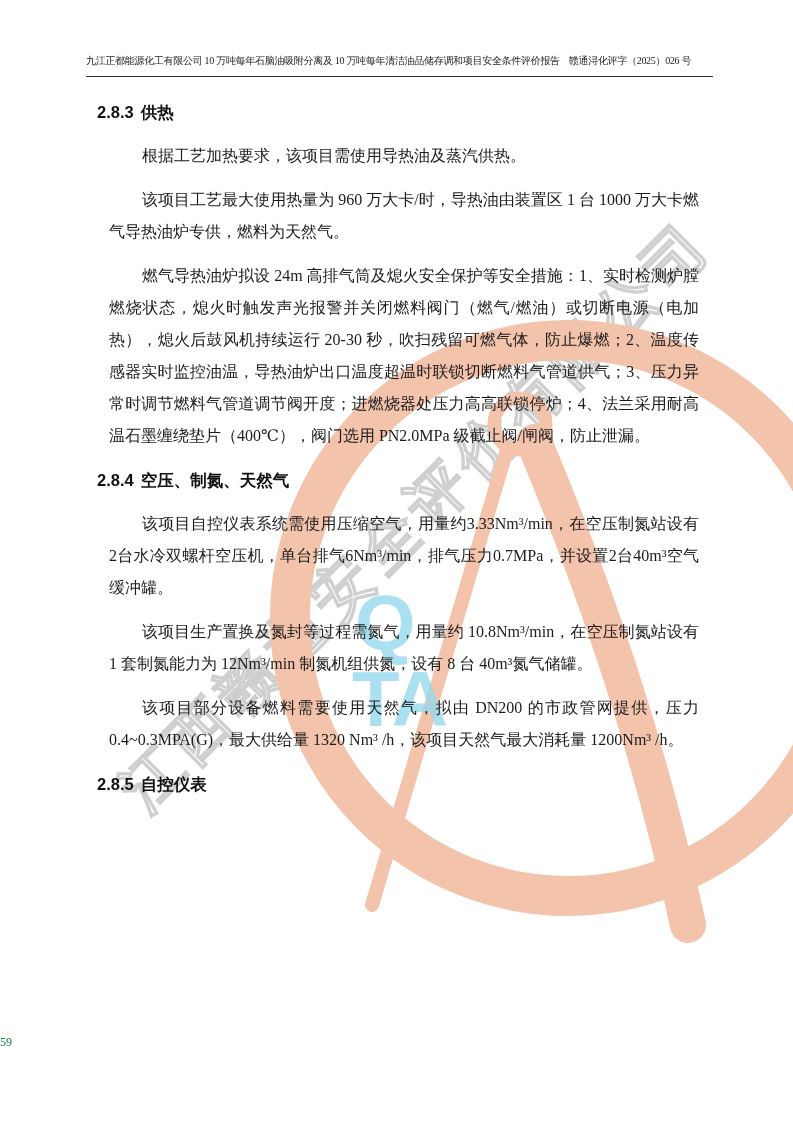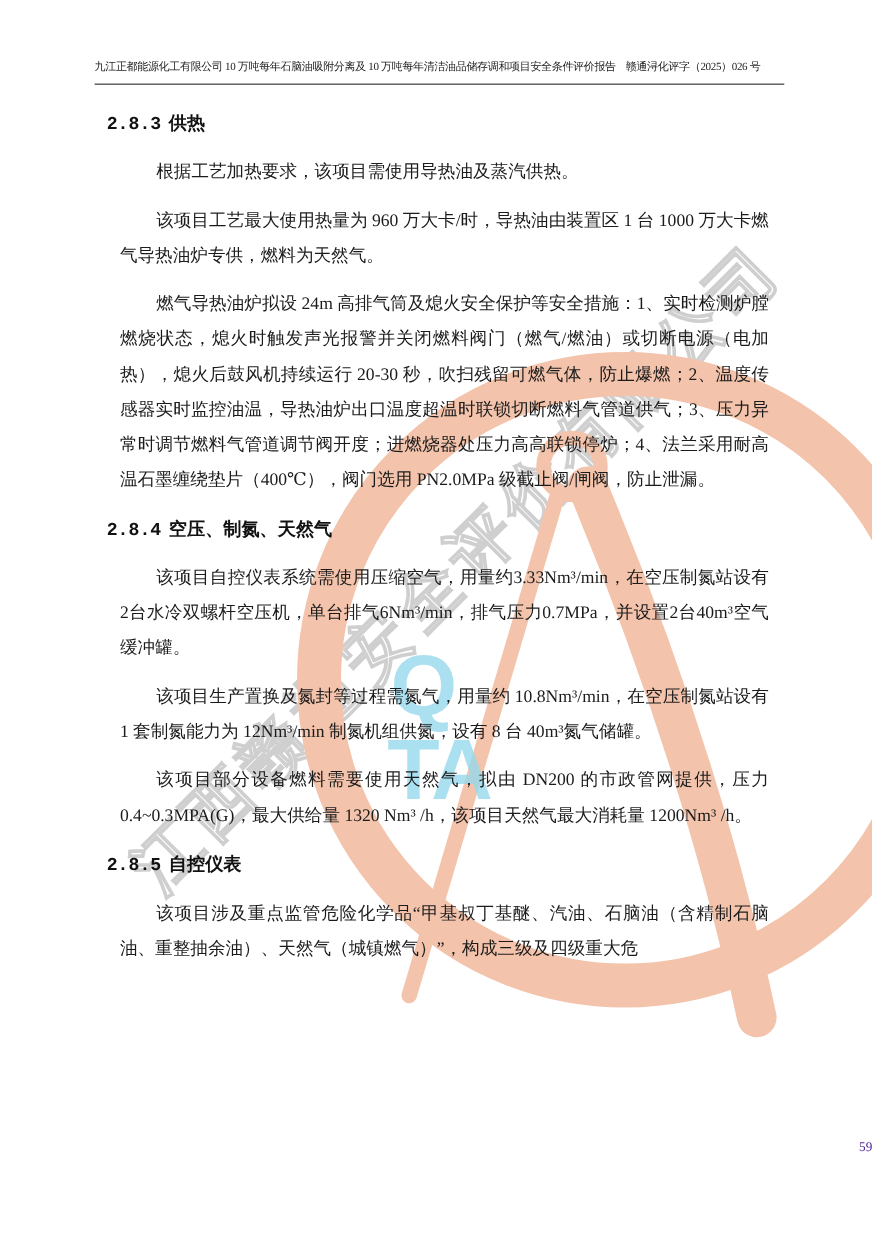--- a/index.html
+++ b/index.html
@@ -18,26 +18,26 @@
   .hdr .docnum{margin-left:9px;}
   
   .bd{
     position:absolute;left:97px;right:82px;top:96px;
     font-size:16px;line-height:32px;text-align:justify;
   }
   .sec{
     margin:0;font-size:16.5px;line-height:32px;font-weight:bold;
     font-family:"Liberation Sans","DejaVu Sans",sans-serif;color:#111;
   }
-  .sec .num{font-family:Liberation Mono, monospace;margin-right:7px;font-weight:bold;}
+  .sec .num{font-family:Liberation Sans, sans-serif;margin-right:7px;font-weight:bold;}
   .para{margin:12px;text-indent:33px;}
   
   .pgnum{
-    position:absolute;left:0;right:0;top:1035px;text-align:right;
-    font-size:12px;color:#4c1d95;
+    position:absolute;left:0;right:0;top:1035px;text-align:left;
+    font-size:12px;color:#15803d;
   }
 </style>
 </head>
 <body>
 
 <div class="page">
 
   <svg class="wm" viewBox="0 0 793 1122">
 
     <text x="430" y="530" text-anchor="middle" transform="rotate(-45 430 530)" font-size="60" letter-spacing="7" font-weight="bold" font-family="'Liberation Sans','DejaVu Sans',sans-serif" fill="none" stroke-width="1.4" opacity="0.55" stroke="#a8a8a8">江西赣通安全评价有限公司</text>
@@ -68,19 +68,18 @@
     <h3 class="sec">
       <span class="num">2.8.4</span><span class="ttl">空压、制氮、天然气</span>
     </h3>
     <p class="para">该项目自控仪表系统需使用压缩空气，用量约3.33Nm³/min，在空压制氮站设有2台水冷双螺杆空压机，单台排气6Nm³/min，排气压力0.7MPa，并设置2台40m³空气缓冲罐。</p>
     <p class="para">该项目生产置换及氮封等过程需氮气，用量约 10.8Nm³/min，在空压制氮站设有 1 套制氮能力为 12Nm³/min 制氮机组供氮，设有 8 台 40m³氮气储罐。</p>
     <p class="para">该项目部分设备燃料需要使用天然气，拟由 DN200 的市政管网提供，压力 0.4~0.3MPA(G)，最大供给量 1320 Nm³ /h，该项目天然气最大消耗量 1200Nm³ /h。</p>
 
     <h3 class="sec">
       <span class="num">2.8.5</span><span class="ttl">自控仪表</span>
     </h3>
-    <p class="para">该项目涉及重点监管危险化学品“甲基叔丁基醚、汽油、石脑油（含精制石脑油、重整抽余油）、天然气（城镇燃气）”，构成三级及四级重大危</p>
 
   </div>
 
   <div class="pgnum">59</div>
 
 </div>
 
 </body></html>

